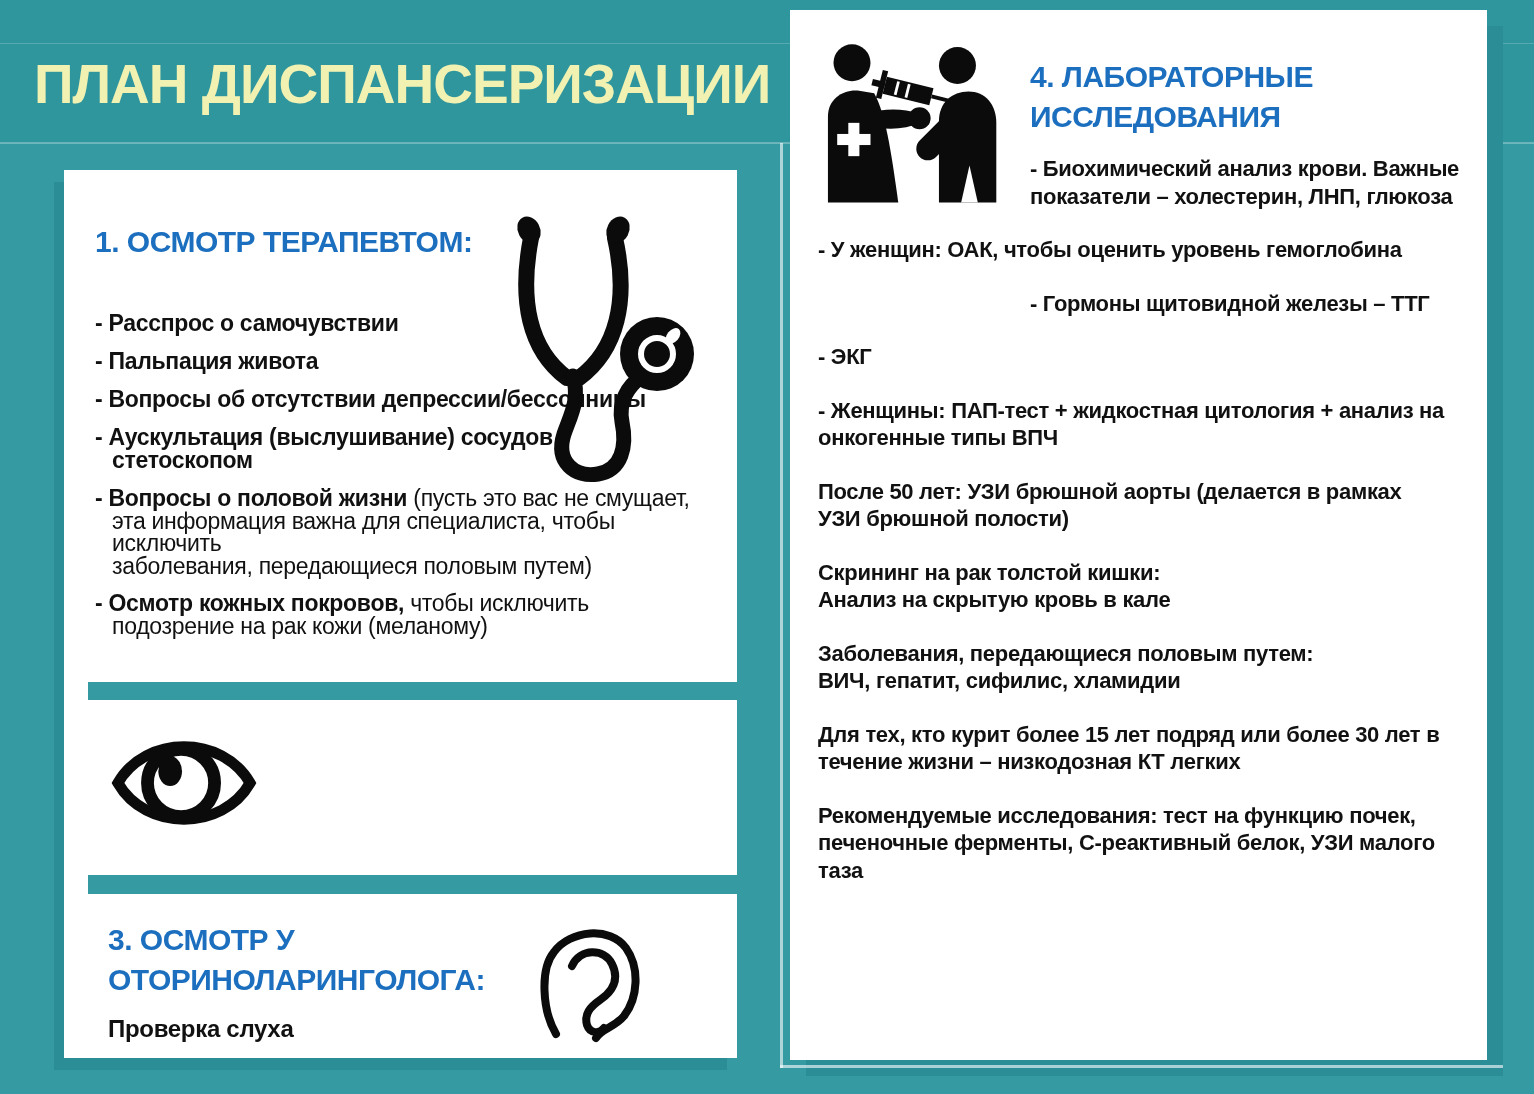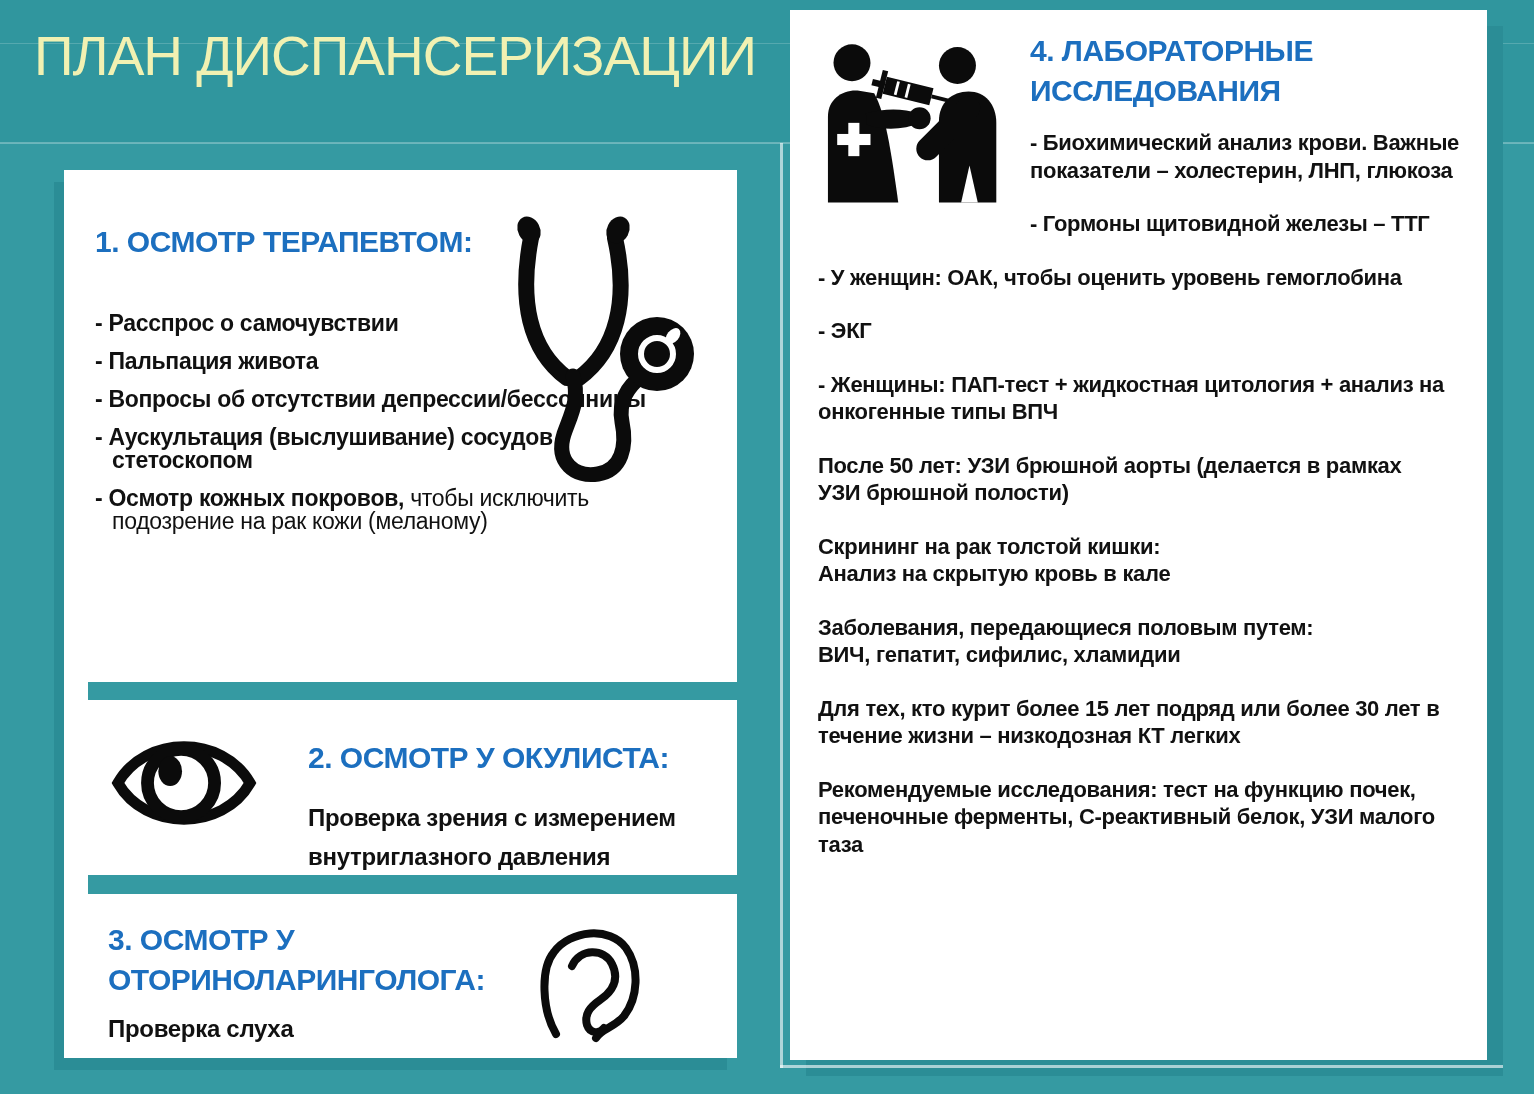--- a/index.html
+++ b/index.html
@@ -9,22 +9,22 @@
     font-family:"Liberation Sans","DejaVu Sans",sans-serif;
     color:#111;
   }
   .abs{position:absolute;}
   
   .top-band{left:0;top:0;width:1534px;height:143px;background:#30969e;}
   .band-line{left:0;width:1534px;background:rgba(255,255,255,0.28);}
   .band-line.l1{top:43px;height:1px;background:rgba(255,255,255,0.18);}
   .band-line.l2{top:142px;height:2px;}
   .page-title{
-    left:34px;top:24px;width:760px;
-    font-size:55px;font-weight:400;letter-spacing:-1px;
+    left:34px;top:52px;width:760px;
+    font-size:55px;font-weight:700;letter-spacing:-1px;
     color:#f1f1b2;white-space:nowrap;
   }
   
   .panel-shadow{background:#2b8d96;}
   .left-shadow{left:54px;top:182px;width:673px;height:888px;}
   .left-panel{left:64px;top:170px;width:673px;height:888px;background:#fff;}
   .right-shadow{left:806px;top:26px;width:697px;height:1050px;}
   .right-panel{left:790px;top:10px;width:697px;height:1050px;background:#fff;}
   .frame-line{background:rgba(255,255,255,0.6);}
   .frame-v{left:780px;top:143px;width:3px;height:925px;}
@@ -51,21 +51,21 @@
   
   .sec2{left:308px;top:738px;width:400px;}
   .sec2 .body-text{margin-top:20px;}
   .body-text{
     font-size:24px;font-weight:700;letter-spacing:-0.3px;line-height:39px;
     white-space:pre-line;
   }
   .sec3{left:108px;top:920px;width:440px;}
   .sec3 .body-text{margin-top:14px;line-height:30px;}
   
-  .lab{left:818px;top:10px;width:660px;padding-top:21px;}
+  .lab{left:818px;top:10px;width:660px;padding-top:47px;}
   .lab .h-blue{margin:0 0 18px 212px;line-height:40px;}
   .lab-item{
     font-size:22px;font-weight:700;letter-spacing:-0.3px;line-height:27.5px;
     margin-bottom:26px;white-space:pre-line;
   }
   .lab-item.beside{margin-left:212px;}
   
   .icon svg{display:block;width:100%;height:100%;}
   .stetho{left:497px;top:208px;width:200px;height:288px;}
   .eye{left:110px;top:718px;width:148px;height:130px;}
@@ -91,20 +91,23 @@
   <div class="abs right-panel"></div>
   <div class="abs frame-line frame-v"></div>
   <div class="abs frame-line frame-h"></div>
 
   <div class="abs sec1">
     <div class="h-blue">1. ОСМОТР ТЕРАПЕВТОМ:</div>
     <div class="item">- Расспрос о самочувствии</div>
     <div class="item">- Пальпация живота</div>
     <div class="item">- Вопросы об отсутствии депрессии/бессонницы</div>
     <div class="item">- Аускультация (выслушивание) сосудов стетоскопом</div>
+    <div class="item detail"><span>- Вопросы о половой жизни</span><span class="reg"> (пусть это вас не смущает,
+эта информация важна для специалиста, чтобы исключить
+заболевания, передающиеся половым путем)</span></div>
     <div class="item detail"><span>- Осмотр кожных покровов,</span><span class="reg"> чтобы исключить
 подозрение на рак кожи (меланому)</span></div>
   </div>
 
   <div class="abs icon stetho">
     <svg viewBox="0 0 200 288" xmlns="http://www.w3.org/2000/svg">
       <g fill="none" stroke="#0b0b0b" stroke-linecap="round">
         <path d="M34,30 C22,92 32,142 70,170" stroke-width="16"></path>
         <path d="M118,30 C132,92 120,142 82,170" stroke-width="16"></path>
         <path d="M76,168 C83,191 74,206 67,226 C58,254 78,270 101,266 C125,262 130,238 125,214 C121,194 131,178 144,169" stroke-width="15"></path>
@@ -116,25 +119,20 @@
       <ellipse cx="176" cy="128" rx="6" ry="9" transform="rotate(40 176 128)" fill="#fff"></ellipse>
     </svg>
   </div>
 
   <div class="abs icon eye">
     <svg viewBox="0 0 150 130" xmlns="http://www.w3.org/2000/svg">
       <path d="M8,65 C36,16 114,16 142,65 C114,114 36,114 8,65 Z" fill="none" stroke="#0b0b0b" stroke-width="11" stroke-linejoin="miter"></path>
       <circle cx="72" cy="65" r="34" fill="#fff" stroke="#0b0b0b" stroke-width="13"></circle>
       <ellipse cx="61" cy="53" rx="12" ry="15" fill="#0b0b0b"></ellipse>
     </svg>
-  </div>
-  <div class="abs sec2">
-    <div class="h-blue">2. ОСМОТР У ОКУЛИСТА:</div>
-    <div class="body-text">Проверка зрения с измерением
-внутриглазного давления</div>
   </div>
 
   <div class="abs sec3">
     <div class="h-blue">3. ОСМОТР У
 ОТОРИНОЛАРИНГОЛОГА:</div>
     <div class="body-text">Проверка слуха</div>
   </div>
   <div class="abs icon ear">
     <svg viewBox="0 0 105 120" xmlns="http://www.w3.org/2000/svg">
       <g fill="none" stroke="#0b0b0b" stroke-width="8" stroke-linecap="round">
@@ -164,22 +162,22 @@
       <path d="M134,188 L134,100 C134,80 148,68 166,68 C184,68 196,82 196,102 L196,188 Z" fill="#0b0b0b"></path>
       <path d="M166,86 L122,130" stroke="#0b0b0b" stroke-width="25" stroke-linecap="round" fill="none"></path>
       <polygon points="158,188 167,148 176,188" fill="#fff"></polygon>
     </svg>
   </div>
   <div class="abs lab">
     <div class="h-blue">4. ЛАБОРАТОРНЫЕ
 ИССЛЕДОВАНИЯ</div>
     <div class="lab-item beside">- Биохимический анализ крови. Важные
 показатели – холестерин, ЛНП, глюкоза</div>
+    <div class="lab-item">- У женщин: ОАК, чтобы оценить уровень гемоглобина</div>
     <div class="lab-item beside">- Гормоны щитовидной железы – ТТГ</div>
-    <div class="lab-item">- У женщин: ОАК, чтобы оценить уровень гемоглобина</div>
     <div class="lab-item">- ЭКГ</div>
     <div class="lab-item">- Женщины: ПАП-тест + жидкостная цитология + анализ на
 онкогенные типы ВПЧ</div>
     <div class="lab-item">После 50 лет: УЗИ брюшной аорты (делается в рамках
 УЗИ брюшной полости)</div>
     <div class="lab-item">Скрининг на рак толстой кишки:
 Анализ на скрытую кровь в кале</div>
     <div class="lab-item">Заболевания, передающиеся половым путем:
 ВИЧ, гепатит, сифилис, хламидии</div>
     <div class="lab-item">Для тех, кто курит более 15 лет подряд или более 30 лет в

